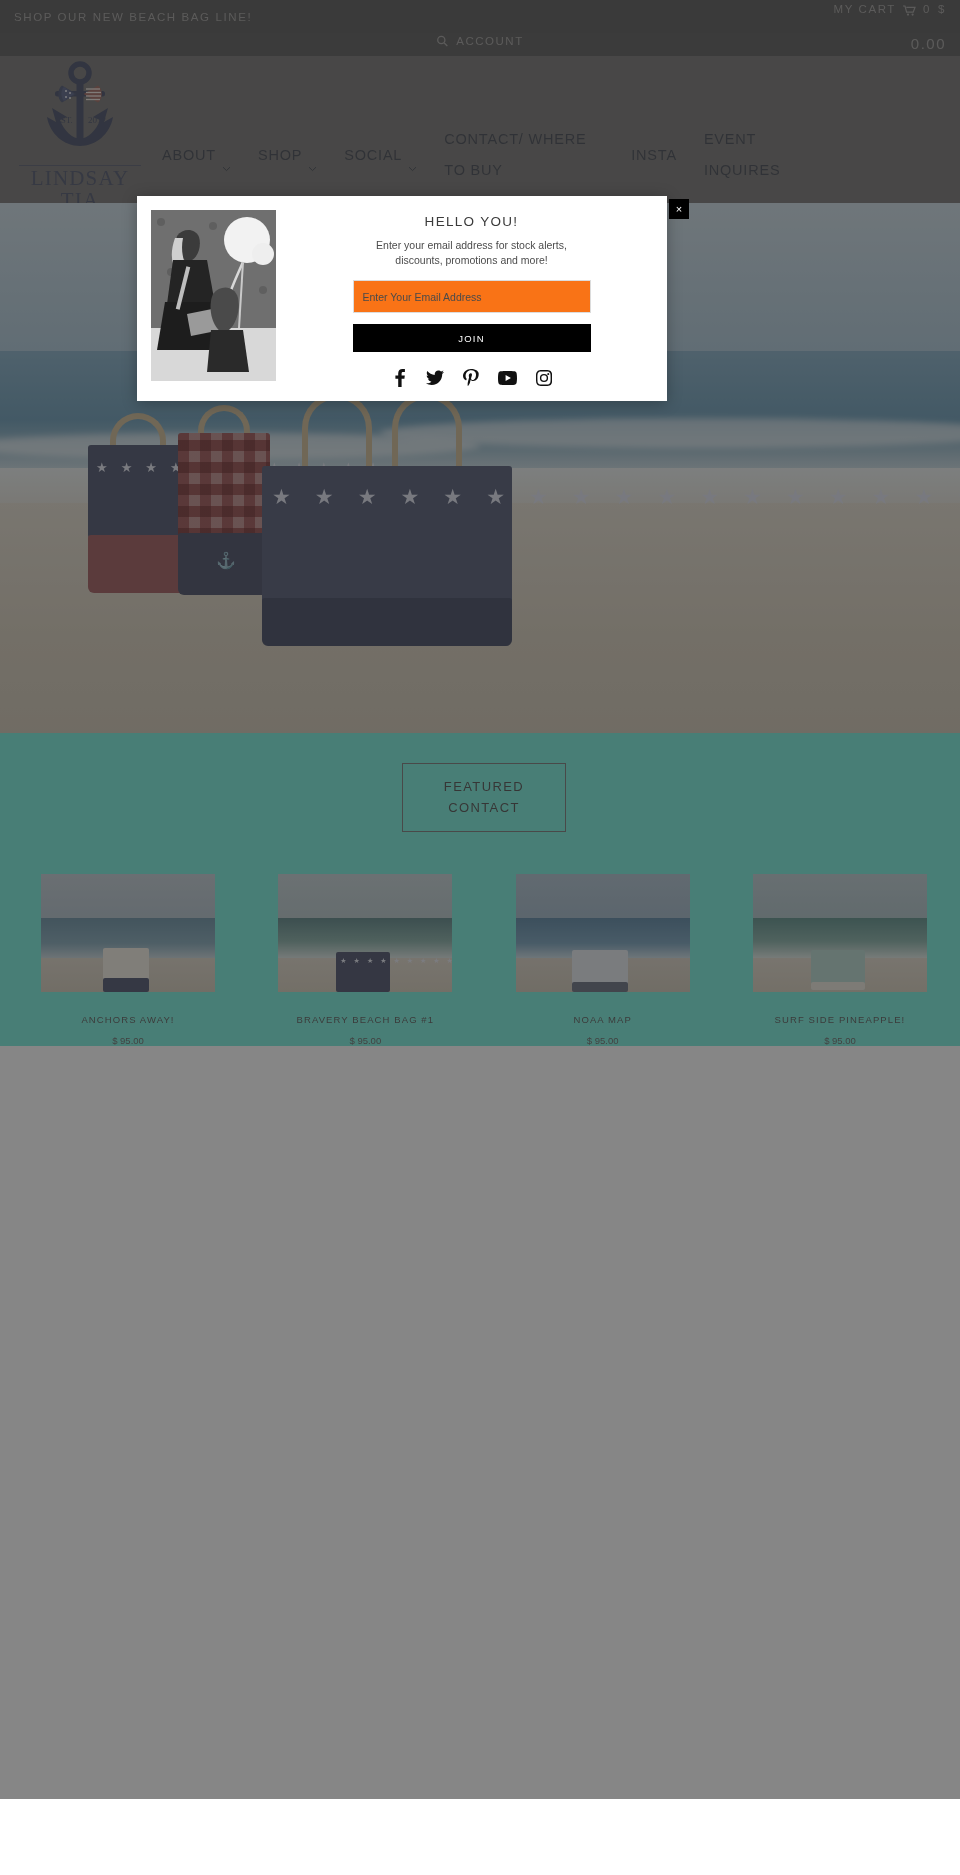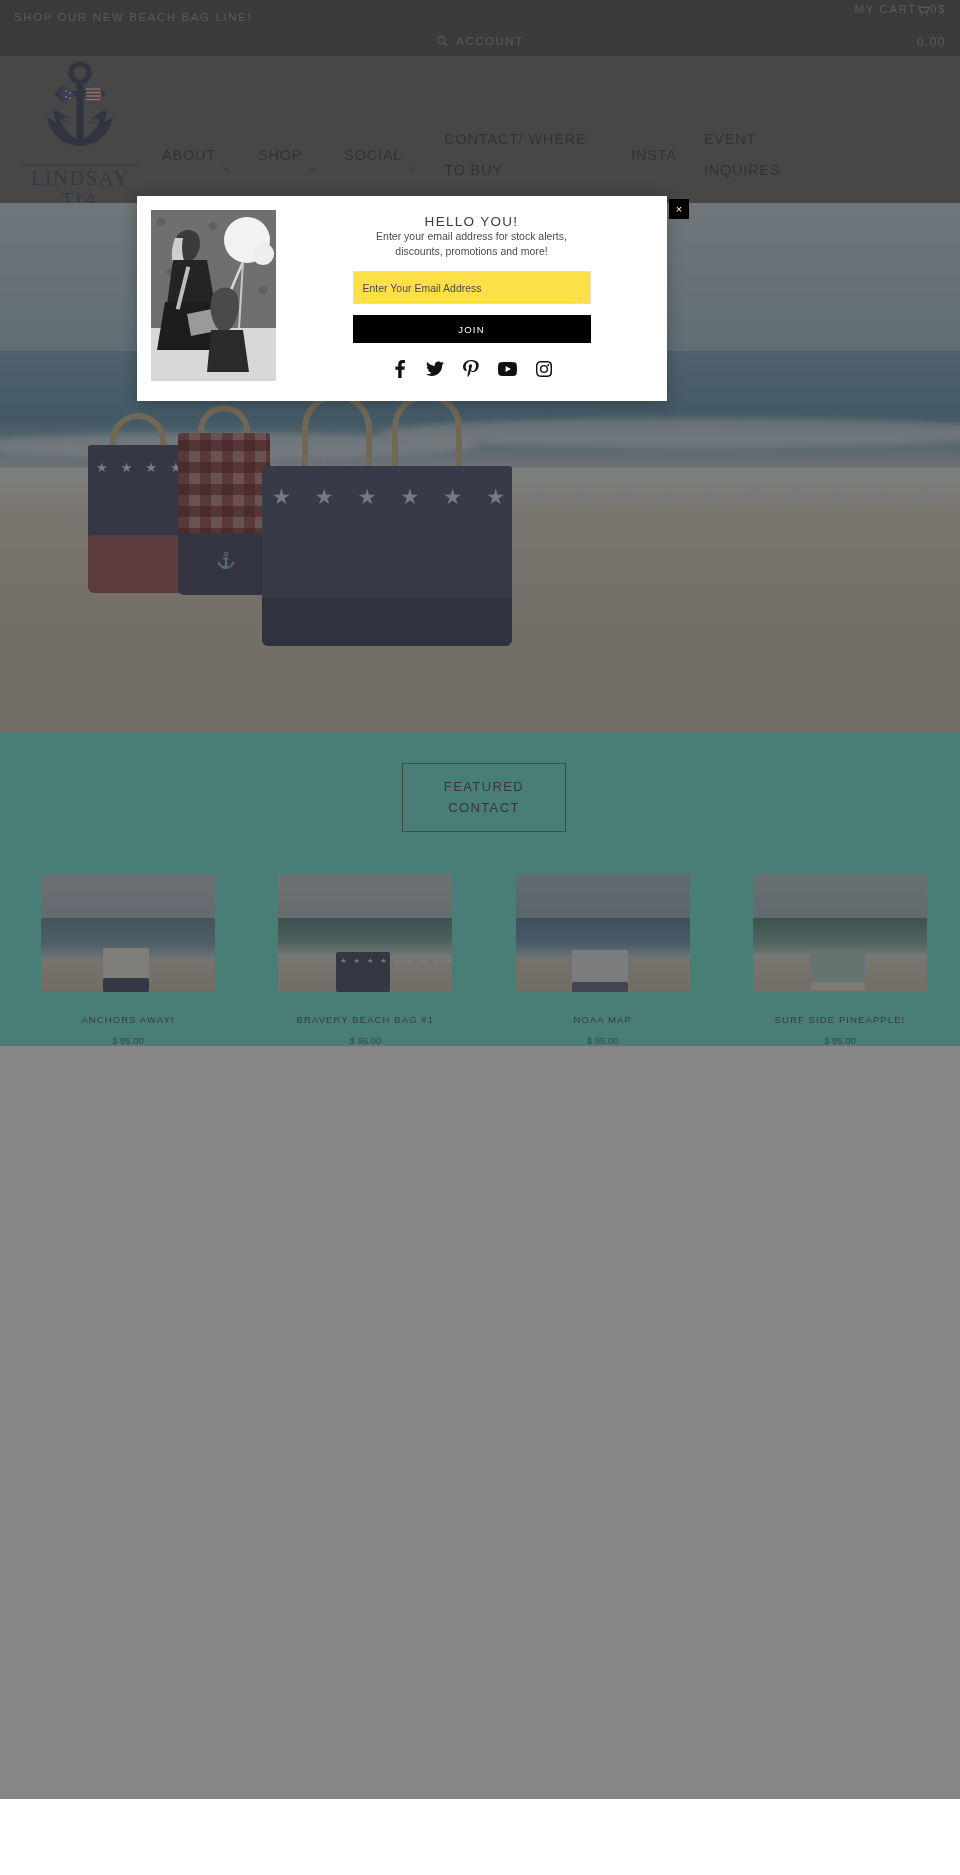--- a/index.html
+++ b/index.html
@@ -23,37 +23,37 @@
     position: relative; height: 33px; background: #373737;
     display: flex; align-items: center;
   }
   .announce-text {
     color: #8f8d8b; font-size: 11.5px; letter-spacing: 1.6px;
     padding-left: 14px; font-weight: 400;
   }
   .announce-right {
     position: absolute; right: 14px; top: 3px;
     color: #8f8d8b; font-size: 11.5px; letter-spacing: 1.6px;
-    display: flex; align-items: center; 
+    display: flex; align-items: center; gap: 7px;
   }
   .cart-ico { display:inline-block; width:13px; height:11px; position:relative; top:1px;}
 
   
   .utility {
     position: relative; height: 23px; background: #3b3b3b;
   }
   .util-center {
     position: absolute; left: 50%; transform: translateX(-50%);
     top: 2px;
     display: flex; align-items: center; gap: 8px;
     color: #8f8d8b; font-size: 11.5px; letter-spacing: 1.5px;
   }
   .util-right {
     position: absolute; right: 14px; top: 2px;
-    color: #8f8d8b; font-size: 12px; letter-spacing: 1.5px;
+    color: #8f8d8b; font-size: 15px; letter-spacing: 1.5px;
   }
   .search-ico { width: 12px; height: 12px; display:block; }
 
   
   .header {
     position: relative; height: 147px; background: #5d5b59;
     display: flex; align-items: flex-start;
   }
   .logo {
     width: 132px; margin-left: 14px; margin-top: 4px;
@@ -155,28 +155,28 @@
     filter: grayscale(1);
   }
   .modal-right {
     flex: 1; padding: 18px 14px 0 14px; display: flex;
     flex-direction: column; align-items: center;
   }
   .modal-title {
     font-size: 13.5px; letter-spacing: 1.3px; color: #3b3b3b; font-weight: 400;
   }
   .modal-sub {
-    font-size: 10.5px; color: #4c4c4c;
+    margin-top: 9px; font-size: 10.5px; color: #4c4c4c;
     text-align: center; line-height: 1.45; width: 215px;
   }
   .modal-input {
     margin-top: 12px; width: 238px; height: 33px;
     border: 1px solid #dcdcdc; padding: 0 9px;
     font-size: 10.5px; color: #444; font-family: "Liberation Sans", sans-serif;
-    outline: none; background: #fde047;
+    outline: none; background: #f97316;
   }
   .modal-input::placeholder { color:#4a4a4a; }
   .modal-join {
     margin-top: 11px; width: 238px; height: 28px; background: #000;
     color: #fff; border: none; font-size: 9.5px; letter-spacing: 1.2px;
     cursor: pointer; font-family: "Liberation Sans", sans-serif;
   }
   .modal-social {
     margin-top: 17px; display: flex; gap: 19px; align-items: center;
   }

